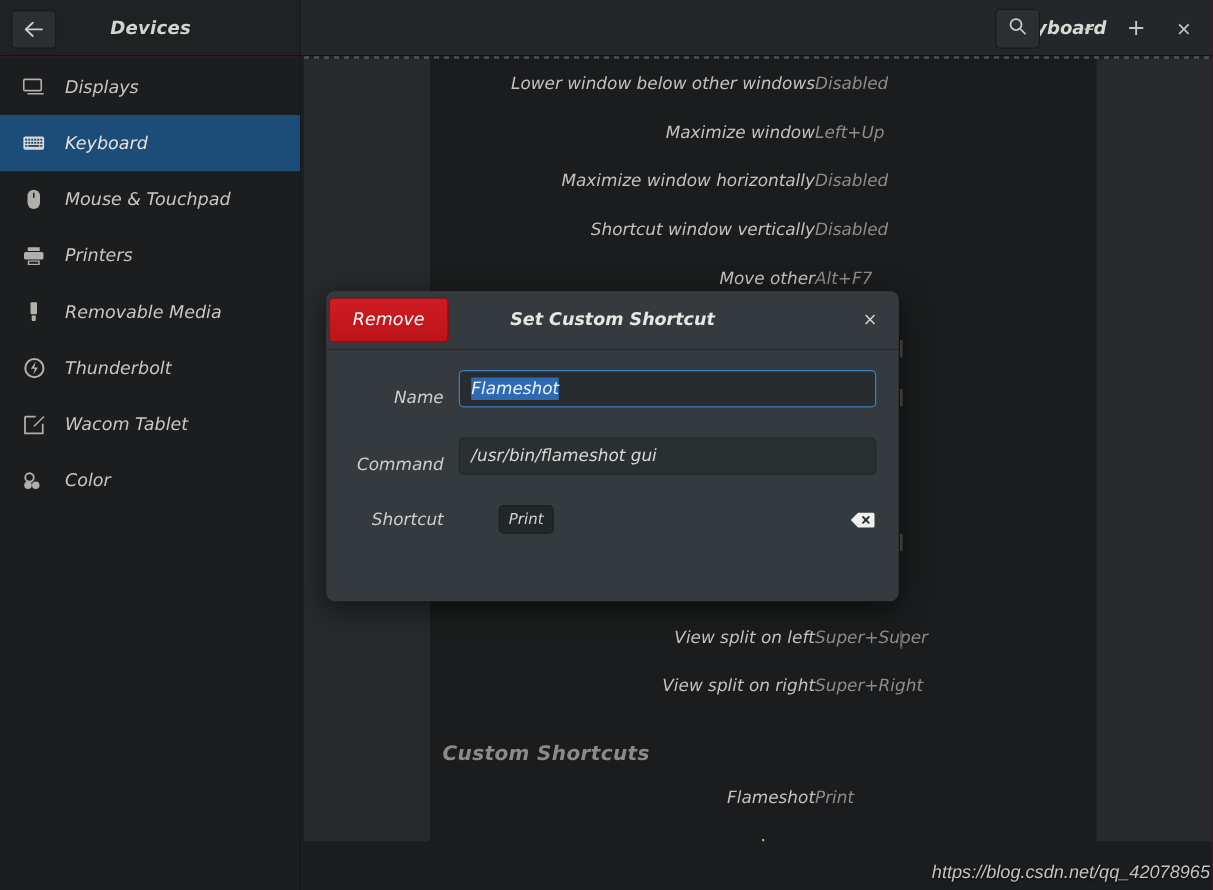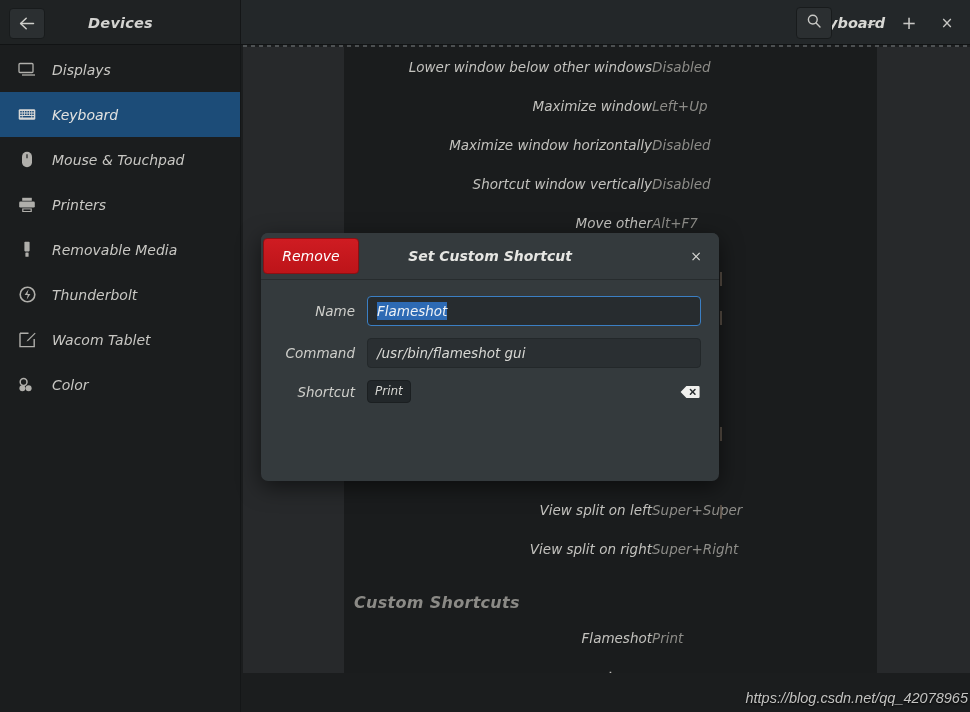--- a/index.html
+++ b/index.html
@@ -292,22 +292,22 @@
     justify-content: center;
     color: #d6d6d3;
     font-size: 14px;
     cursor: pointer;
   }
   .dialog-body {
     padding: 16px 0 0 0;
   }
   .form-row {
     display: flex;
-    align-items: center;
-    margin-bottom: 12px;
+    align-items: flex-end;
+    margin-bottom: 24px;
     padding-right: 18px;
   }
   .form-label {
     width: 94px;
     flex: none;
     text-align: right;
     margin-right: 12px;
     color: #cfcfcb;
     font-size: 13.5px;
   }
@@ -331,20 +331,21 @@
   }
   .sel-text {
     background: #2d6ab4;
     color: #eef2f6;
     padding: 1px 0;
   }
   .shortcut-row-form {
     display: flex;
     align-items: center;
     padding-right: 18px;
+    gap: 32px;
   }
   .key-badge {
     background: #22272a;
     border: 1px solid #1b1f21;
     border-radius: 4px;
     padding: 4px 7px 5px 7px;
     color: #d5d5d1;
     font-size: 12px;
     line-height: 1;
     cursor: pointer;

